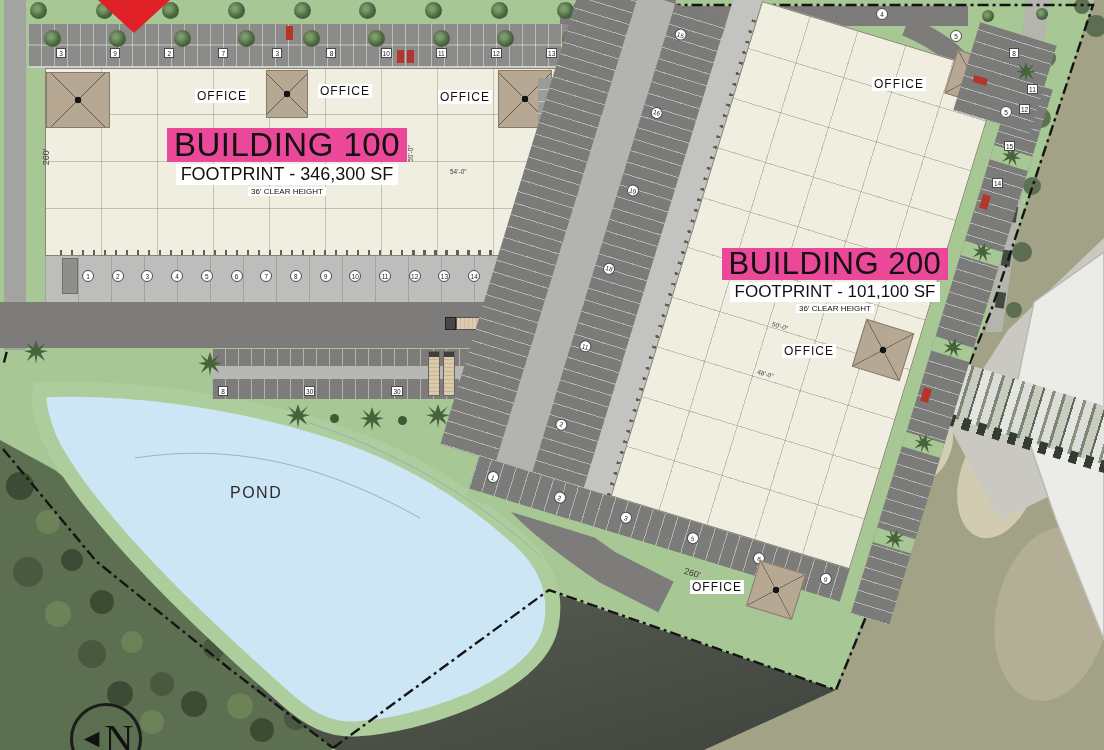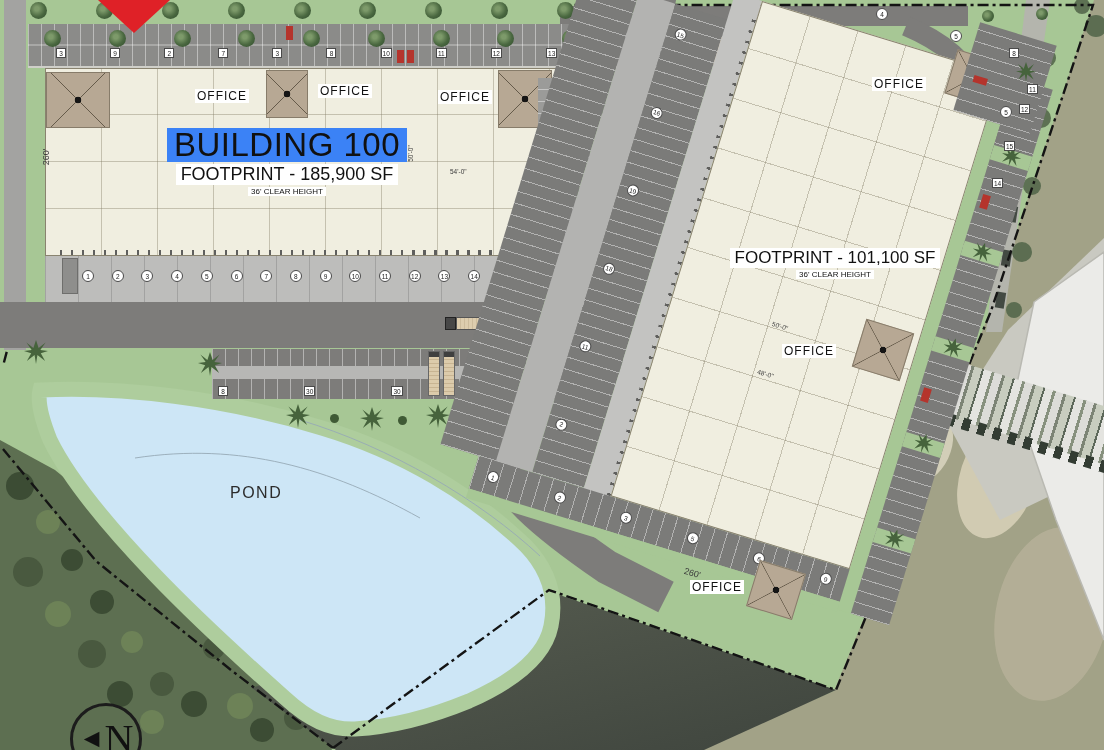--- a/index.html
+++ b/index.html
@@ -25,21 +25,21 @@
   .bldg{position:absolute;background-color:#f0eee0;border:1.3px solid #89836f;box-sizing:border-box;
         background-image:repeating-linear-gradient(90deg,transparent 0 55px,rgba(125,118,95,.38) 55px 56px),
                          repeating-linear-gradient(0deg,transparent 0 46px,rgba(125,118,95,.38) 46px 47px)}
   .osq{position:absolute;border:1px solid #877c6a;box-sizing:border-box;
        background:radial-gradient(circle at 50% 50%,#151515 0 3px,transparent 3.6px),
                   linear-gradient(45deg,transparent calc(50% - .7px),rgba(92,82,66,.9) 50%,transparent calc(50% + .7px)),
                   linear-gradient(135deg,transparent calc(50% - .7px),rgba(92,82,66,.9) 50%,transparent calc(50% + .7px)),
                   #b7a894}
   .off{position:absolute;font-size:12px;letter-spacing:1px;background:#fff;padding:0 2px;color:#111;white-space:nowrap}
   .tblock{position:absolute;display:flex;flex-direction:column;align-items:center;gap:2px;color:#111;text-align:center}
-  .t1{font-size:33px;line-height:1.02;background:#3b82f6;padding:0 7px;white-space:nowrap;letter-spacing:.5px}
+  .t1{font-size:33px;line-height:1.02;background:#ec4899;padding:0 7px;white-space:nowrap;letter-spacing:.5px}
   .t2{font-size:18px;background:#fff;padding:0 5px;white-space:nowrap}
   .t3{font-size:8px;background:#fff;padding:0 3px;white-space:nowrap}
   .dim{position:absolute;font-size:6.5px;color:#3a3a3a;white-space:nowrap}
   .dockticks{background-image:repeating-linear-gradient(90deg,#5f5f5d 0 2.5px,transparent 2.5px 11px)}
   .dockticksV{background-image:repeating-linear-gradient(0deg,#5f5f5d 0 2.5px,transparent 2.5px 11px)}
   .trl{position:absolute;width:12px;height:45px;border:1px solid #666;box-sizing:border-box;
        background:repeating-linear-gradient(0deg,#dccbab 0 3px,#c8b492 3px 4px)}
   .trl .cabtop{position:absolute;left:0;top:0;width:100%;height:5px;background:#3f3f3f}
 </style>
 </head>
@@ -190,21 +190,21 @@
   <div class="bldg" style="left:45px;top:68px;width:512px;height:188px"></div>
   <div class="abs dockticks" style="left:60px;top:250px;width:478px;height:5px"></div>
   <div class="osq" style="left:46px;top:72px;width:64px;height:56px"></div>
   <div class="osq" style="left:266px;top:70px;width:42px;height:48px"></div>
   <div class="osq" style="left:498px;top:70px;width:54px;height:58px"></div>
   <span class="off" style="left:195px;top:89px">OFFICE</span>
   <span class="off" style="left:318px;top:84px">OFFICE</span>
   <span class="off" style="left:438px;top:90px">OFFICE</span>
   <div class="tblock" style="left:120px;top:128px;width:334px">
     <span class="t1">BUILDING 100</span>
-    <span class="t2">FOOTPRINT - 185,900 SF</span>
+    <span class="t2">FOOTPRINT - 346,300 SF</span>
     <span class="t3">36' CLEAR HEIGHT</span>
   </div>
   <span class="dim" style="left:38px;top:152px;font-size:9px;transform:rotate(-90deg)">260'</span>
   <span class="dim" style="left:450px;top:168px">54'-0"</span>
   <span class="dim" style="left:402px;top:150px;transform:rotate(-90deg)">50'-0"</span>
 
   <div class="abs" style="left:45px;top:256px;width:492px;height:46px;background:#bdbdbb;
        background-image:repeating-linear-gradient(90deg,rgba(0,0,0,.14) 0 1px,transparent 1px 33px)"></div>
   <div class="abs" style="left:62px;top:258px;width:14px;height:34px;background:#8e8e8c;border:1px solid #6e6e6c"></div>
   <div class="abs" style="left:516px;top:258px;width:14px;height:34px;background:#8e8e8c;border:1px solid #6e6e6c"></div>
@@ -334,20 +334,21 @@
 
   <div class="osq" style="left:950px;top:55px;width:46px;height:46px;transform:rotate(17deg)"></div>
   <div class="osq" style="left:858px;top:325px;width:50px;height:50px;transform:rotate(17deg)"></div>
   <div class="osq" style="left:752px;top:566px;width:48px;height:48px;transform:rotate(17deg)"></div>
   <span class="off" style="left:872px;top:77px">OFFICE</span>
   <span class="off" style="left:782px;top:344px">OFFICE</span>
   <span class="off" style="left:690px;top:580px">OFFICE</span>
   <span class="dim" style="left:684px;top:568px;font-size:9px;transform:rotate(17deg)">260'</span>
 
   <div class="tblock" style="left:700px;top:248px;width:270px">
+    <span class="t1" style="font-size:31px">BUILDING 200</span>
     <span class="t2" style="font-size:17px">FOOTPRINT - 101,100 SF</span>
     <span class="t3">36' CLEAR HEIGHT</span>
   </div>
 
   <div class="abs stallsH" style="left:965px;top:32px;width:80px;height:92px;transform:rotate(17deg);background-color:#7b7b79">
     <div class="abs" style="left:10px;top:52px;width:14px;height:7px;background:#b5342c"></div>
   </div>
   <span class="palm" style="left:1016px;top:62px;width:20px;height:20px"></span>
   <span class="cb abs" style="left:876px;top:8px">4</span>
   <span class="cb abs" style="left:950px;top:30px">5</span>

